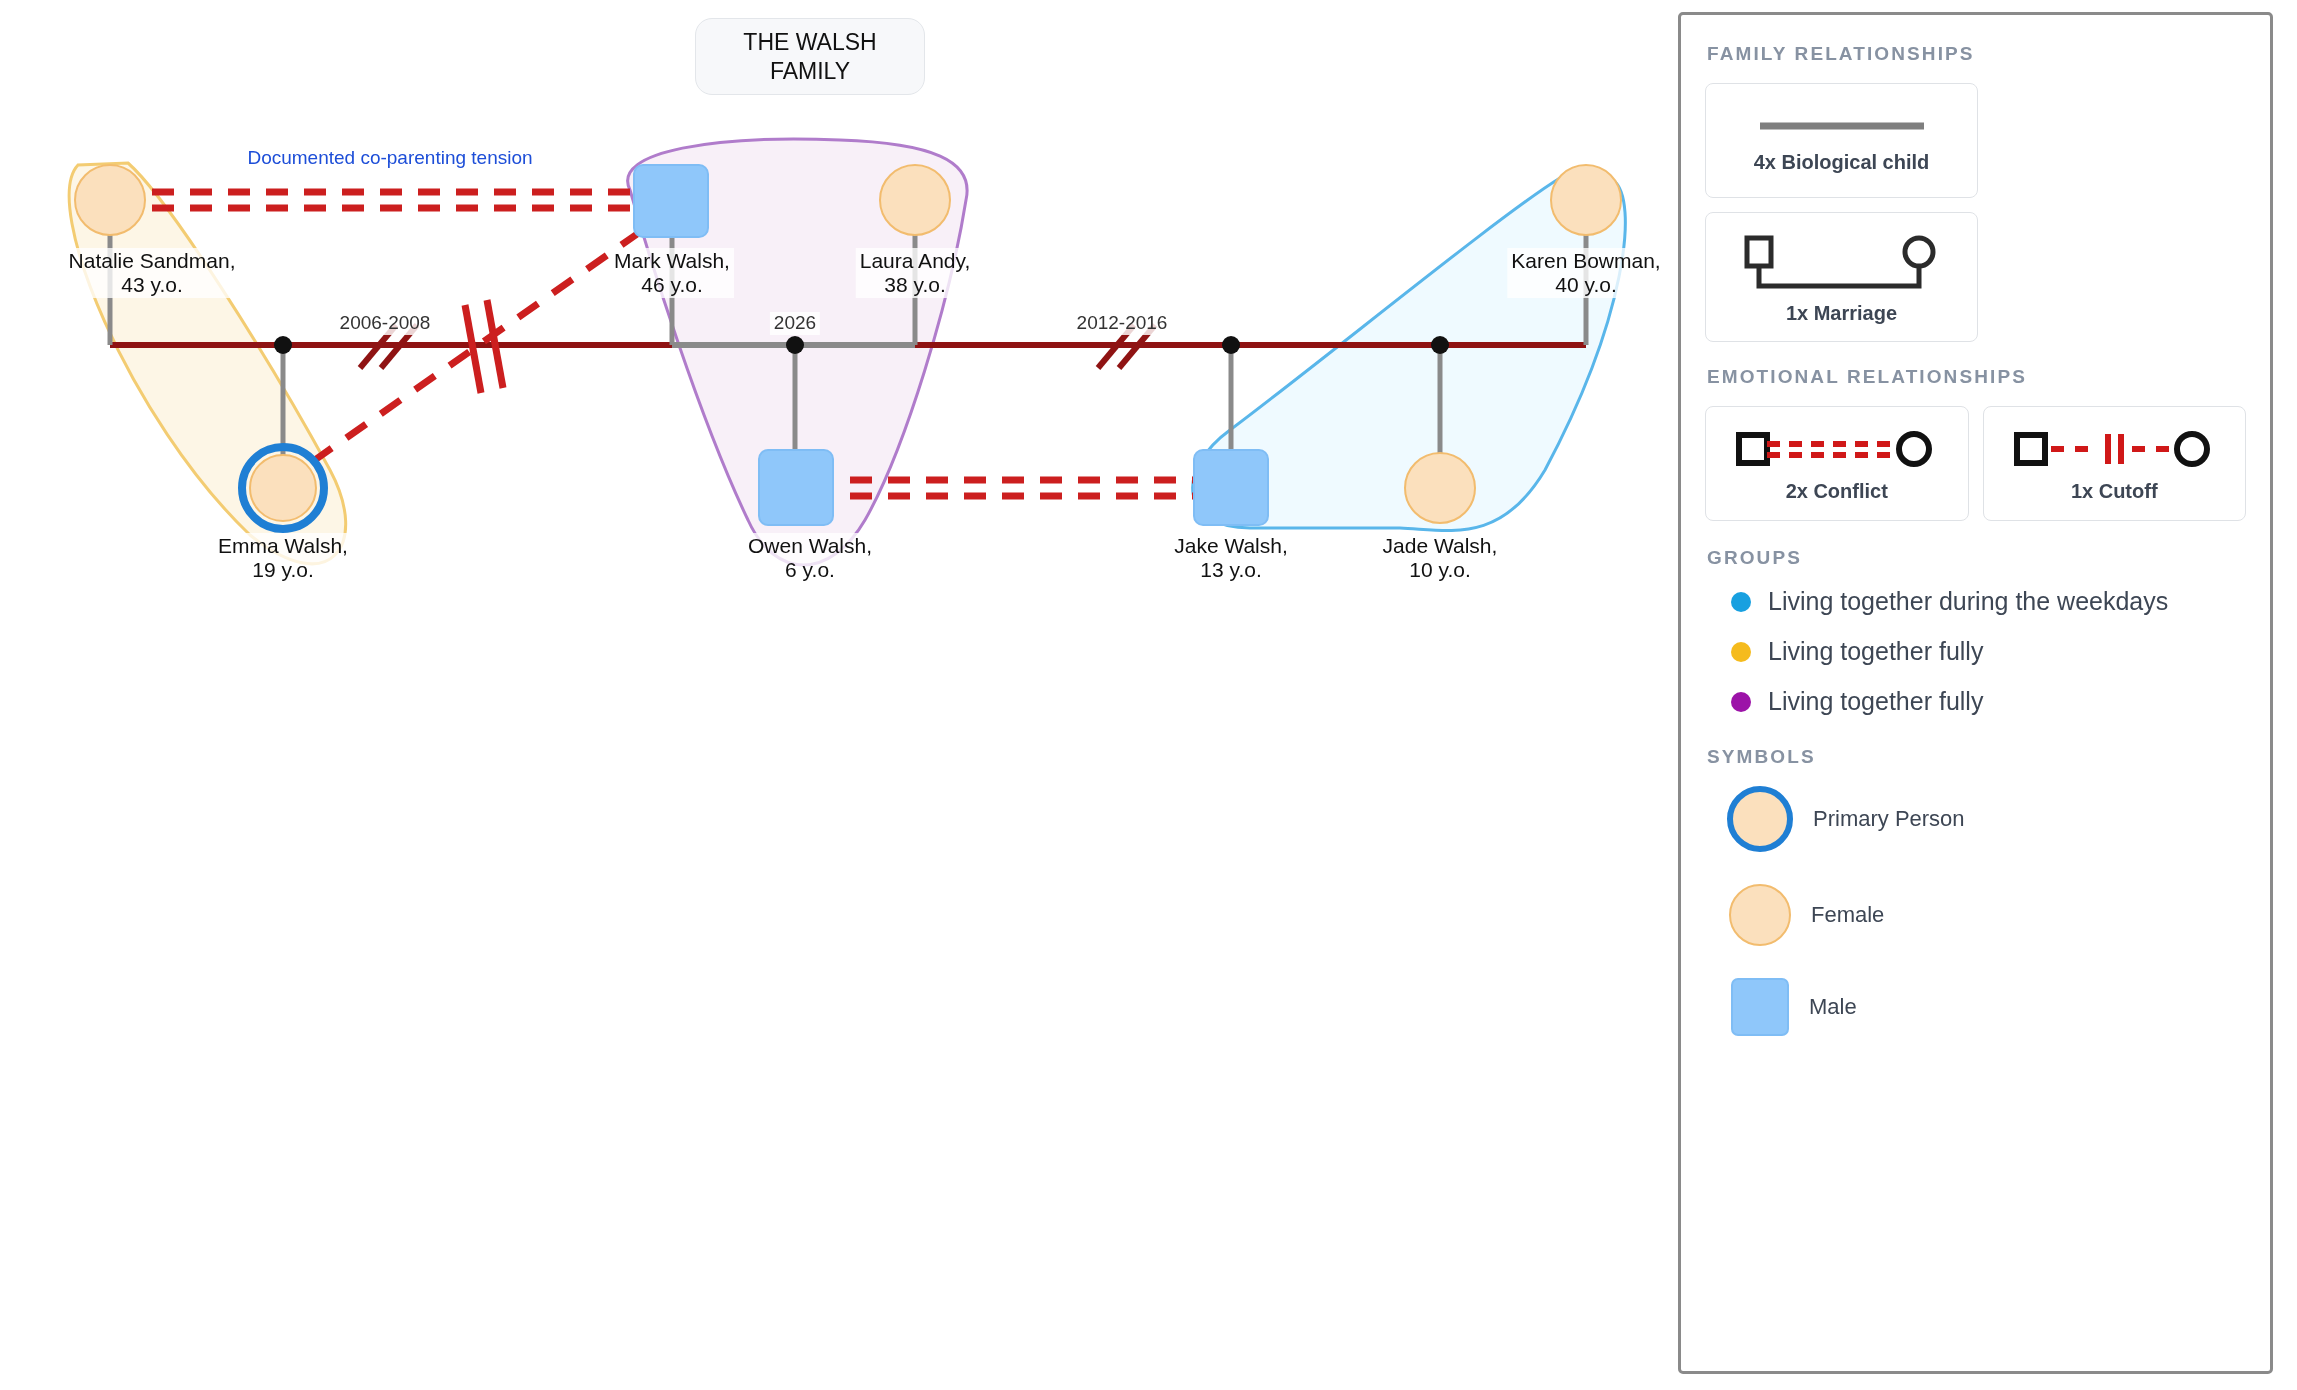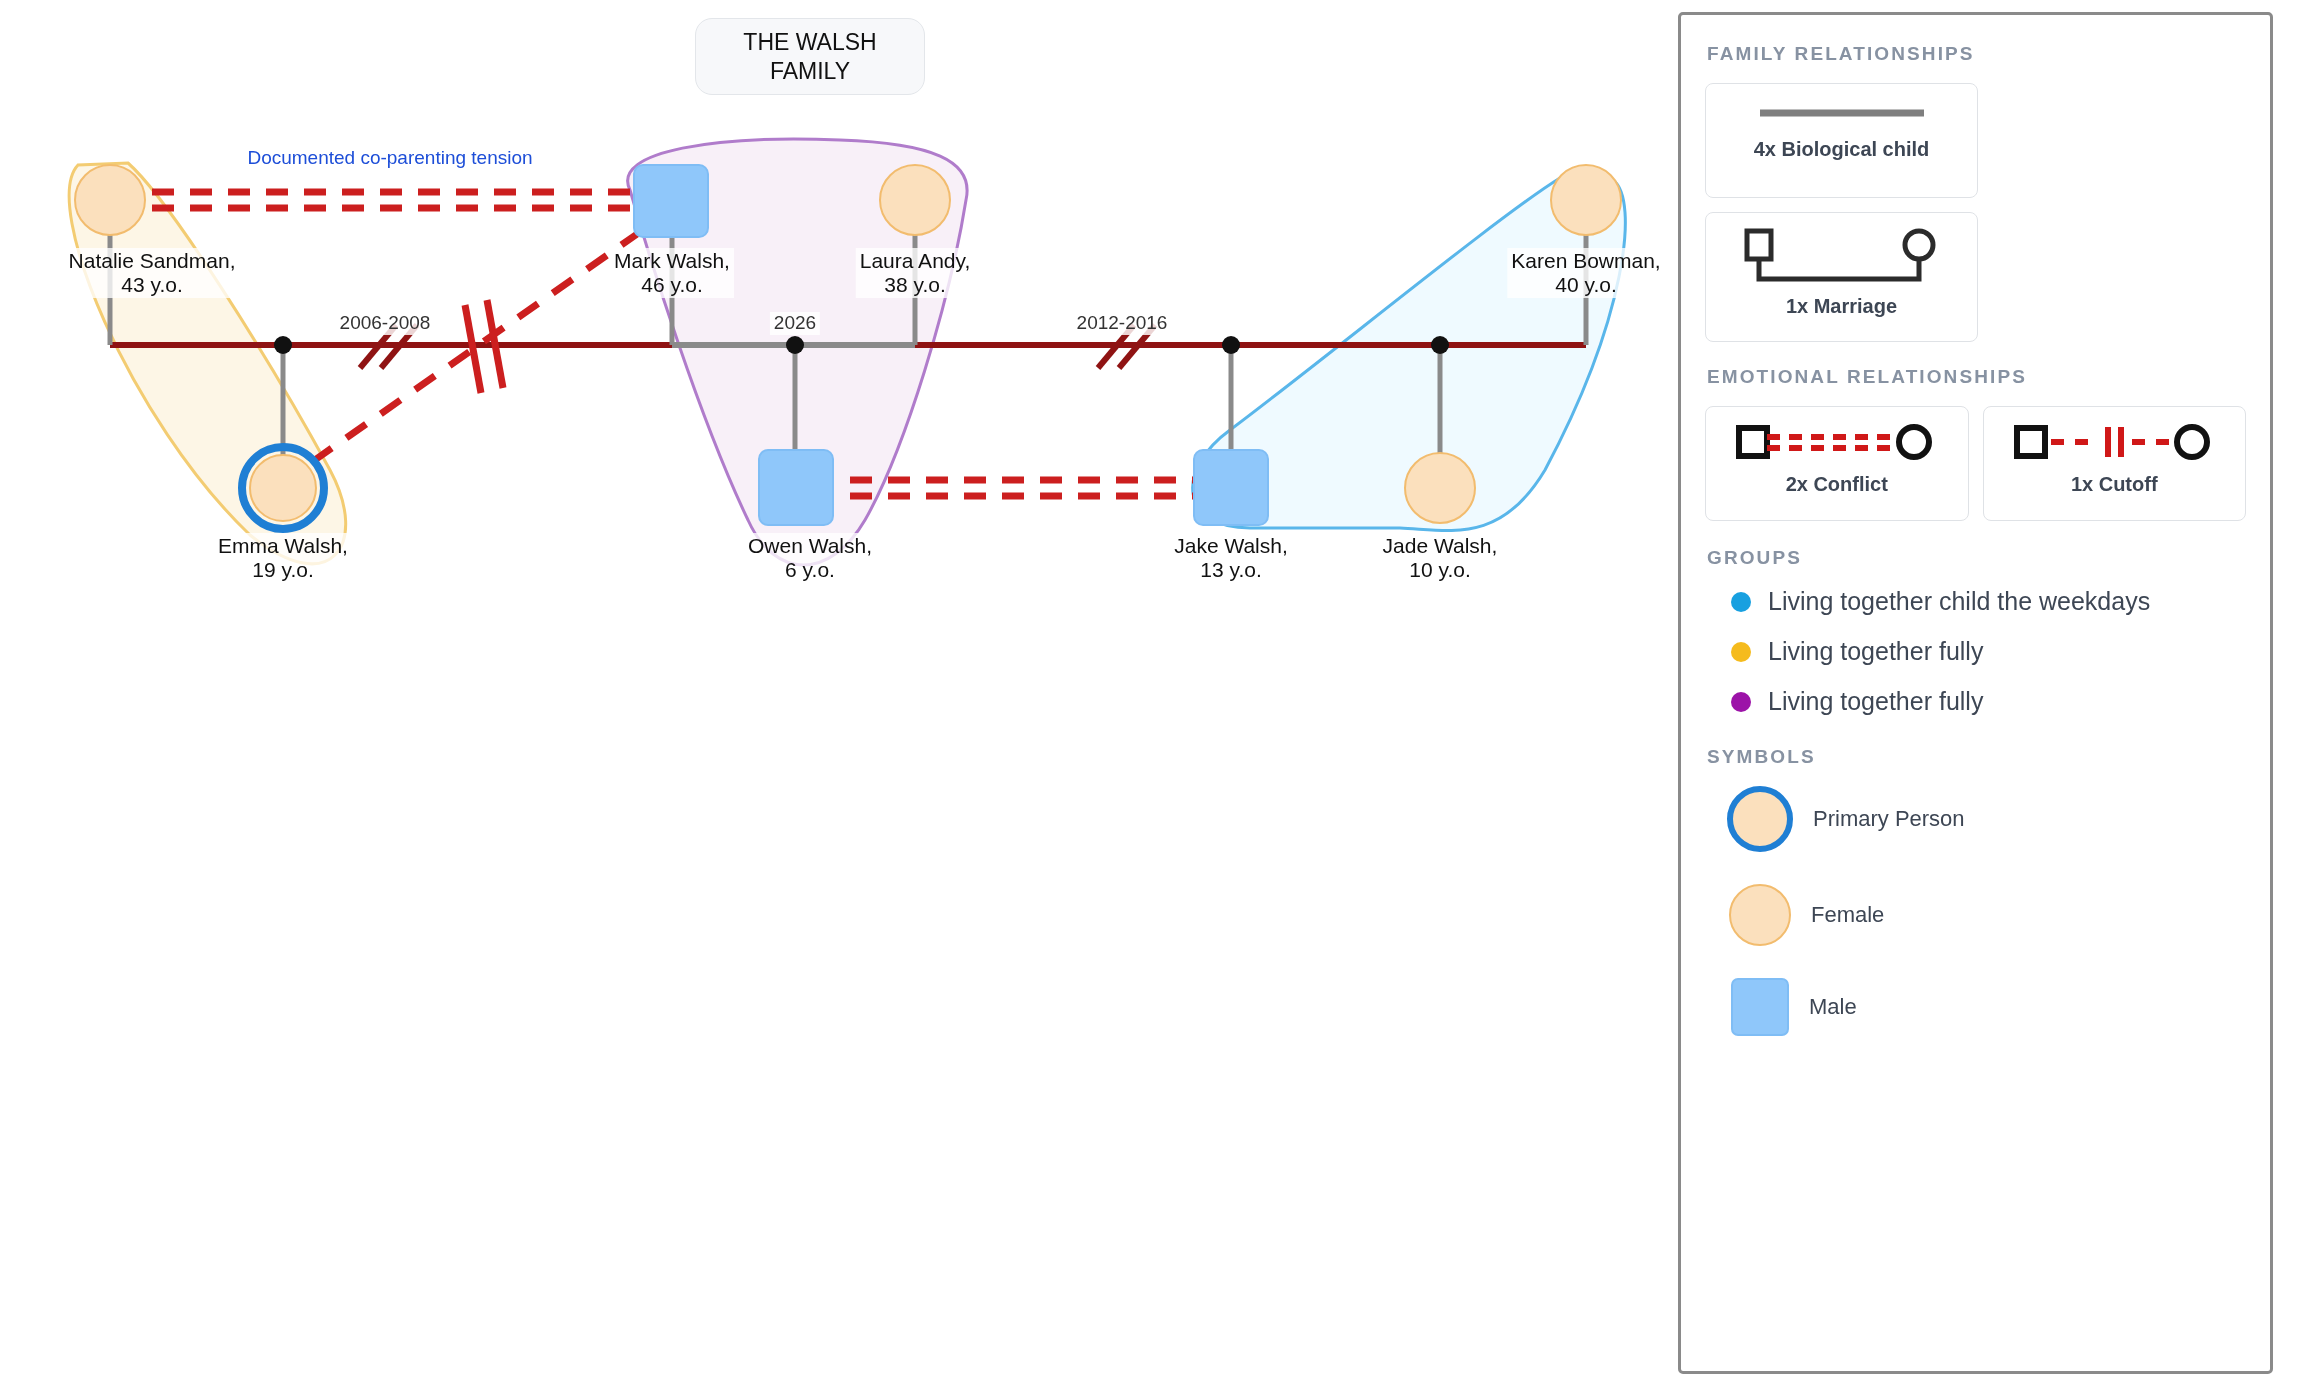--- a/index.html
+++ b/index.html
@@ -27,21 +27,21 @@
   
   #legend{position:absolute;left:1678px;top:12px;width:595px;height:1362px;
       box-sizing:border-box;background:#fff;border:3px solid #8a8a8a;border-radius:5px;
       padding:22px 24px;overflow:hidden;}
   .lg-head{font-size:19px;font-weight:bold;letter-spacing:2.1px;color:#8792a2;
       margin:10px 0 18px 2px;text-transform:uppercase;}
   .lg-head.first{margin-top:6px;}
   .lg-row{display:flex;gap:14px;}
   .lg-card{border:1px solid #dfe2e6;border-radius:8px;background:#fff;
       padding:12px 10px 10px;display:flex;flex-direction:column;align-items:center;
-      box-sizing:border-box;}
+      justify-content:center;box-sizing:border-box;}
   .lg-card .cap{font-size:20px;font-weight:bold;color:#3d4654;margin-top:8px;
       white-space:nowrap;}
   .lg-card.w1{width:273px;height:115px;}
   .lg-card.w2{width:273px;height:130px;}
 
   .grp-item{display:flex;align-items:center;gap:17px;margin:0 0 21px 26px;}
   .grp-dot{width:20px;height:20px;border-radius:50%;flex:none;}
   .grp-text{font-size:25px;color:#3d4654;}
 
   .sym-item{display:flex;align-items:center;gap:20px;margin:0 0 32px 22px;}
@@ -233,21 +233,21 @@
         <line x1="114" y1="8" x2="114" y2="38" stroke="#d01818" stroke-width="6"></line>
       </svg>
       <div class="cap">1x Cutoff</div>
     </div>
   </div>
 
   <div class="lg-head">Groups</div>
 
   <div class="grp-item">
     <span class="grp-dot" style="background:#18a0e0"></span>
-    <span class="grp-text">Living together child the weekdays</span>
+    <span class="grp-text">Living together during the weekdays</span>
   </div>
   <div class="grp-item">
     <span class="grp-dot" style="background:#f5bb1d"></span>
     <span class="grp-text">Living together fully</span>
   </div>
   <div class="grp-item" style="margin-bottom:30px;">
     <span class="grp-dot" style="background:#9c13a8"></span>
     <span class="grp-text">Living together fully</span>
   </div>
 

